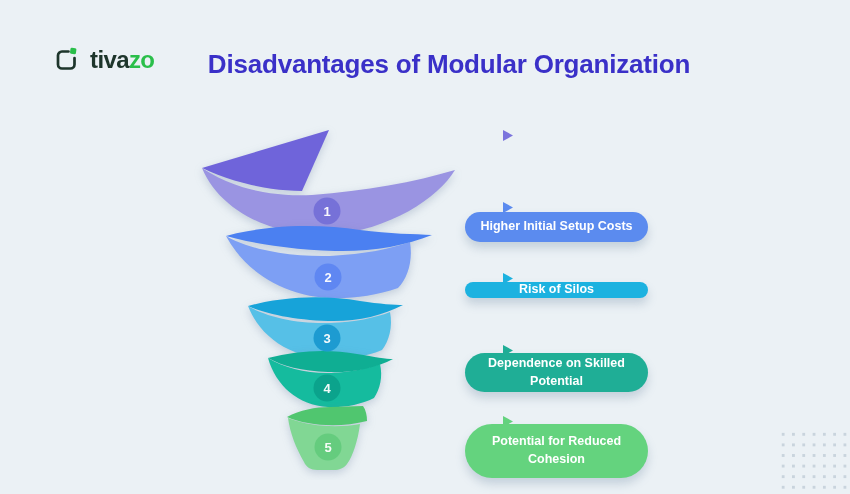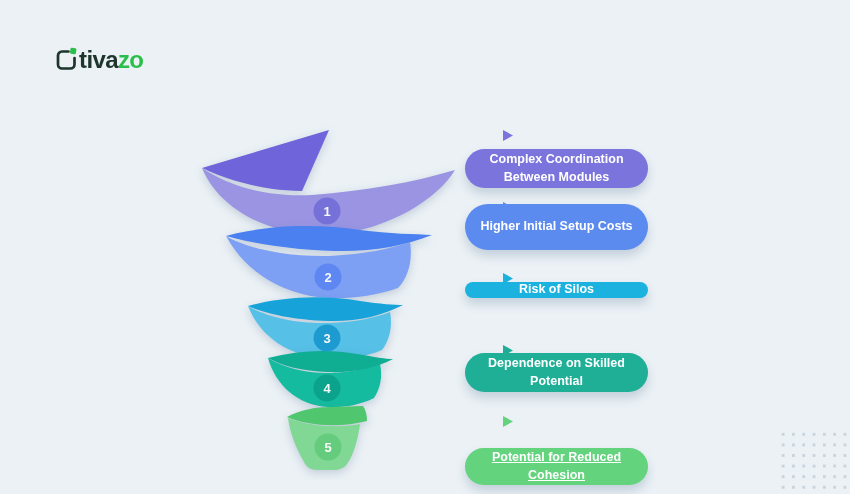--- a/index.html
+++ b/index.html
@@ -2,21 +2,21 @@
 <html><head>
 <meta charset="utf-8">
 <style>
   html,body{margin:0;padding:0;}
   .canvas{
     position:relative;width:850px;height:494px;overflow:hidden;
     background:#ebf1f5;
     font-family:"Liberation Sans","DejaVu Sans",sans-serif;
   }
   
-  .logo{position:absolute;left:54px;top:47px;display:flex;align-items:center;gap:1px;}
+  .logo{position:absolute;left:54px;top:47px;display:flex;align-items:center;gap:12px;}
   .logo-icon{width:24px;height:26px;display:block;}
   .logo-text{font-size:24px;font-weight:700;letter-spacing:-0.6px;color:#1d352b;line-height:1;}
   .logo-text .zo{color:#2abf4a;}
   .title{
     position:absolute;left:48px;right:0;top:49px;text-align:center;
     font-size:26px;font-weight:700;color:#3a30c8;letter-spacing:-0.2px;
   }
   
   .funnel-svg{position:absolute;left:190px;top:120px;width:280px;height:360px;}
   .level{filter:drop-shadow(0 3px 4px rgba(90,115,150,0.28));}
@@ -26,44 +26,45 @@
   .arrow{position:absolute;left:503px;width:10px;height:11px;
     clip-path:polygon(0 0,100% 50%,0 100%);}
   .pill{
     position:absolute;left:465px;width:183px;box-sizing:border-box;
     border-radius:999px;color:#ffffff;font-weight:700;font-size:12.5px;
     line-height:1.42;display:flex;align-items:center;justify-content:center;
     text-align:center;padding:0 14px;
     box-shadow:0 6px 10px rgba(96,125,155,0.28);
   }
   .a1{top:130px;} .p1{top:149px;height:39px;}
-  .a2{top:202px;} .p2{top:204px;height:46px;}
+  .a2{top:202px;} .p2{top:212px;height:30px;}
   .a3{top:273px;} .p3{top:282px;height:16px;}
   .a4{top:345px;} .p4{top:353px;height:39px;}
-  .a5{top:416px;} .p5{top:448px;height:37px;text-decoration:underline;}
+  .a5{top:416px;} .p5{top:424px;height:54px;}
   
   .dots{
     position:absolute;left:778px;top:429px;width:72px;height:65px;
     background-image:radial-gradient(circle,#c9d4dd 1.4px,transparent 1.6px);
     background-size:10.3px 10.6px;
   }
 </style>
 </head>
 <body>
 
 <div class="canvas">
 
   <div class="logo">
     <svg class="logo-icon" viewBox="0 0 24 26">
       <path d="M14.5 4.5 H8 a4 4 0 0 0 -4 4 v9 a4 4 0 0 0 4 4 h8.5 a4 4 0 0 0 4 -4 V11" fill="none" stroke="#1d352b" stroke-width="2.7" stroke-linecap="round"></path>
       <rect x="16.2" y="1" width="6" height="6" rx="1.4" fill="#2abf4a" transform="rotate(8 19.2 4)"></rect>
     </svg>
     <div class="logo-text"><span>tiva</span><span class="zo">zo</span></div>
   </div>
 
+  <div class="title">Disadvantages of Modular Organization</div>
 
   <svg class="funnel-svg" viewBox="0 0 280 360">
 
     <g class="level">
       <path d="M12,48 C42,62 78,71 112,71 L139,10 Z" fill="#6f64da"></path>
       <path d="M12,48 C45,70 85,77 122,75 C175,71 225,62 265,50 C248,78 200,110 140,115 C85,117 30,92 12,48 Z" fill="#9a94e2"></path>
     </g>
 
     <g class="level">
       <path d="M36,116 C60,130 100,137 140,136 C175,134 200,129 220,122 C223,140 218,158 208,168 C185,176 160,179 140,178 C92,176 54,150 36,116 Z" fill="#7d9ff4"></path>
@@ -93,21 +94,20 @@
       <circle cx="137" cy="218" r="13.5" fill="#1d9bd1"></circle>
       <text class="badge-num" x="137" y="222.5" text-anchor="middle">3</text>
       <circle cx="137" cy="268" r="13.5" fill="#0ba38c"></circle>
       <text class="badge-num" x="137" y="272.5" text-anchor="middle">4</text>
       <circle cx="138" cy="327" r="13.5" fill="#65cc7e"></circle>
       <text class="badge-num" x="138" y="331.5" text-anchor="middle">5</text>
     </g>
   </svg>
 
   <span class="arrow a1" style="background-color: rgb(123, 116, 221);"></span>
-  <div class="pill p1" style="background-color: rgb(123, 116, 221);">Complex Coordination Between Modules</div>
 
   <span class="arrow a2" style="background-color: rgb(91, 139, 239);"></span>
   <div class="pill p2" style="background-color: rgb(91, 139, 239);">Higher Initial Setup Costs</div>
 
   <span class="arrow a3" style="background-color: rgb(28, 178, 224);"></span>
   <div class="pill p3" style="background-color: rgb(28, 178, 224);">Risk of Silos</div>
 
   <span class="arrow a4" style="background-color: rgb(31, 174, 150);"></span>
   <div class="pill p4" style="background-color: rgb(31, 174, 150);">Dependence on Skilled Potential</div>
 

